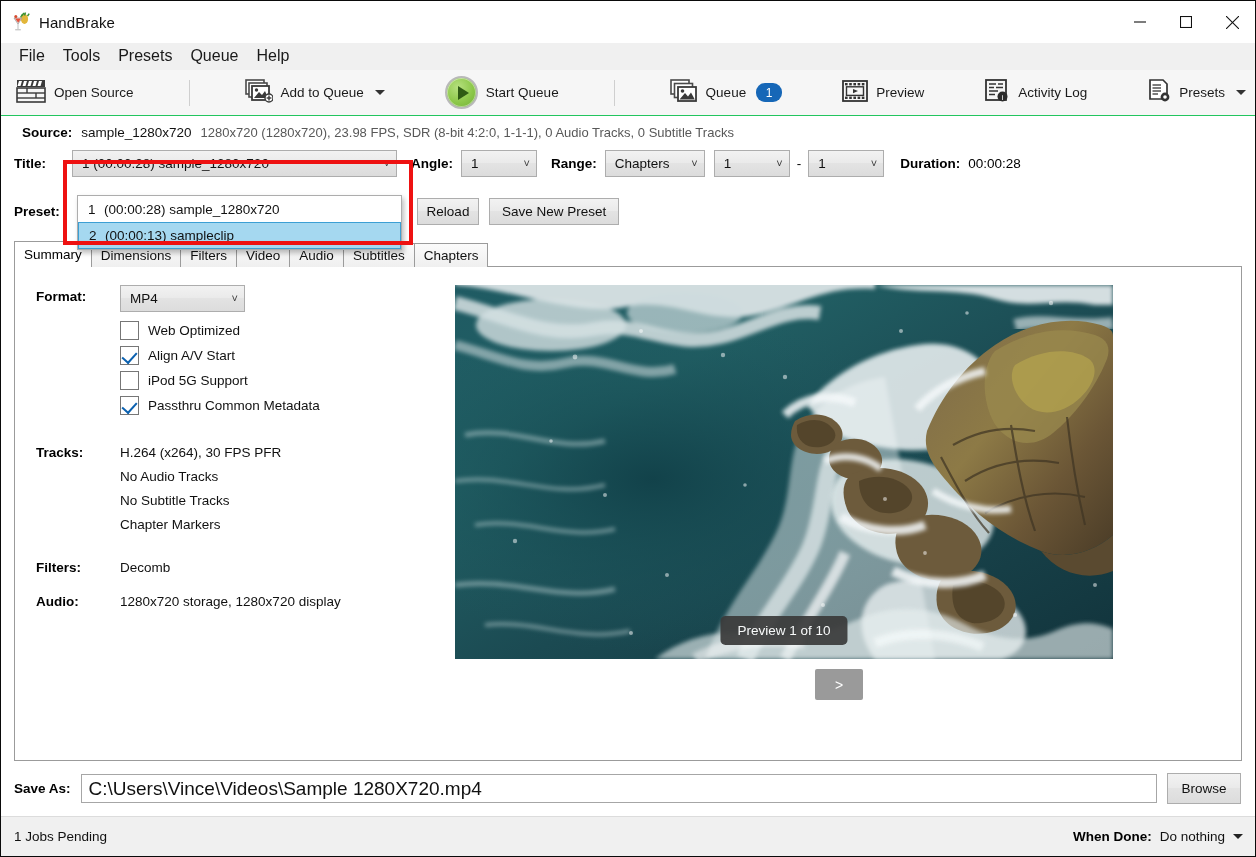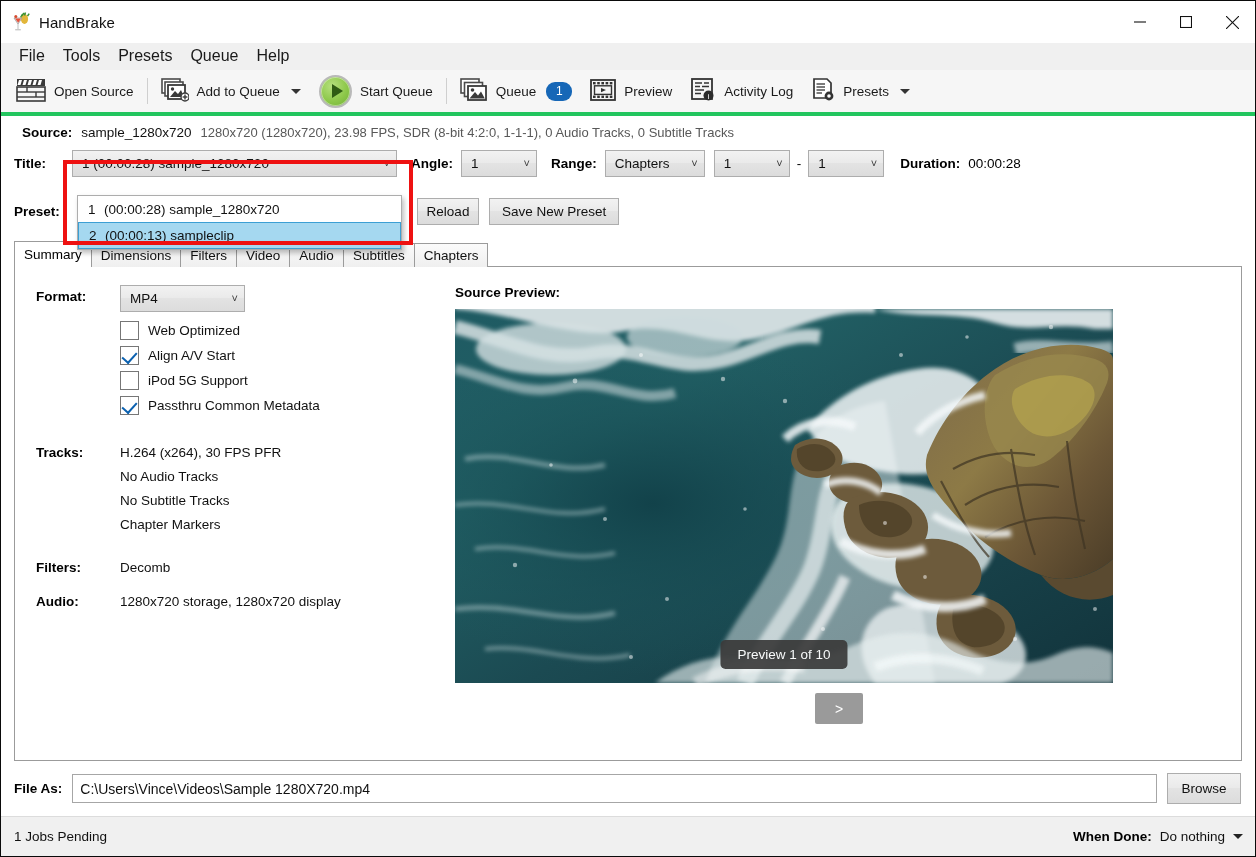--- a/index.html
+++ b/index.html
@@ -50,22 +50,23 @@
   }
   .menu-item {
     padding:4px 9px; font-size:16px; color:#1a1a1a; cursor:default;
   }
 
   
   .toolbar {
     height:46px; min-height:46px;
     background:#f6f6f6;
     display:flex; align-items:center;
-    border-bottom:4px solid #22c55e;
+    border-bottom:1px solid #22c55e;
     padding-left:6px;
+    justify-content:space-between;
   }
   .tb-btn {
     display:flex; align-items:center; height:40px;
     padding:0 9px; cursor:default; gap:8px;
   }
   .tb-label { font-size:13.5px; color:#1a1a1a; white-space:nowrap; }
   .tb-sep { width:1px; height:26px; background:#cfcfcf; margin:0 4px; }
   .caret {
     width:0;height:0;border-left:5px solid transparent;border-right:5px solid transparent;
     border-top:5px solid #333; margin-left:3px;
@@ -216,21 +217,21 @@
   }
 
   
   .saveas-row {
     display:flex; align-items:center; gap:10px;
     padding:12px 14px 12px 13px;
   }
   .saveas-label { font-weight:bold; font-size:13.5px; }
   .saveas-input {
     flex:1; height:29px; border:1px solid #a6a6a6; background:#fff;
-    font-size:14px; padding:0 7px; color:#111;
+    font-size:19px; padding:0 7px; color:#111;
     font-family:"Liberation Sans", sans-serif;
   }
 
   
   .statusbar {
     height:40px; min-height:40px;
     background:#f0f0f0; border-top:1px solid #dcdcdc;
     display:flex; align-items:center; padding:0 12px 0 13px;
   }
   .status-left { font-size:13.5px; color:#111; }
@@ -512,21 +513,20 @@
         <div class="v" style="padding-top:0;">Decomb</div>
       </div>
 
       <div class="frow" style="margin-top:19px;">
         <div class="k" style="padding-top:0;">Audio:</div>
         <div class="v" style="padding-top:0;">1280x720 storage, 1280x720 display</div>
       </div>
     </div>
 
     <div class="panel-right">
-      <div class="preview-title">Source Preview:</div>
       <div class="preview-box">
         <svg width="658" height="374" viewBox="0 0 658 374" preserveAspectRatio="none">
           <defs>
             <linearGradient id="sea" x1="0" y1="0" x2="1" y2="1">
               <stop offset="0%" stop-color="#1f5b63"></stop>
               <stop offset="28%" stop-color="#215e63"></stop>
               <stop offset="55%" stop-color="#1b4a52"></stop>
               <stop offset="100%" stop-color="#12343c"></stop>
             </linearGradient>
             <radialGradient id="deep" cx="30%" cy="52%" r="46%">
@@ -649,21 +649,21 @@
         </svg>
         <div class="preview-overlay">Preview 1 of 10</div>
       </div>
       <div class="prev-nav">
         <div class="nav-btn">&gt;</div>
       </div>
     </div>
   </div>
 
   <div class="saveas-row">
-    <span class="saveas-label">File As:</span>
+    <span class="saveas-label">Save As:</span>
     <input class="saveas-input" type="text" value="C:\Users\Vince\Videos\Sample 1280X720.mp4" style="">
     <div class="btn" style="width:74px;height:31px;">Browse</div>
   </div>
 
   <div class="statusbar">
     <span class="status-left">1 Jobs Pending</span>
     <span class="status-right">
       <span class="wd-label">When Done:</span>
       <span class="wd-value">Do nothing</span>
       <span class="wd-caret"></span>

